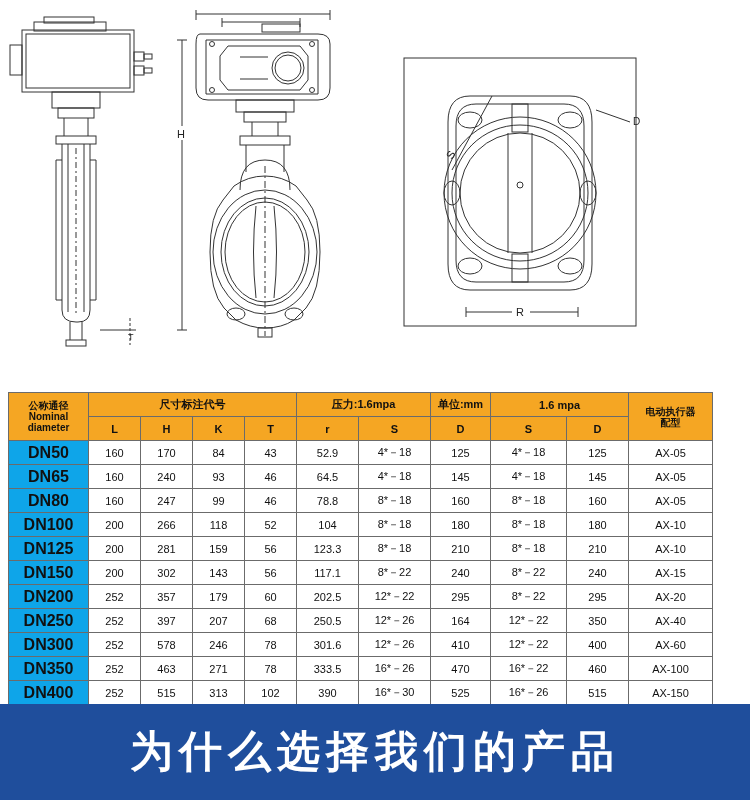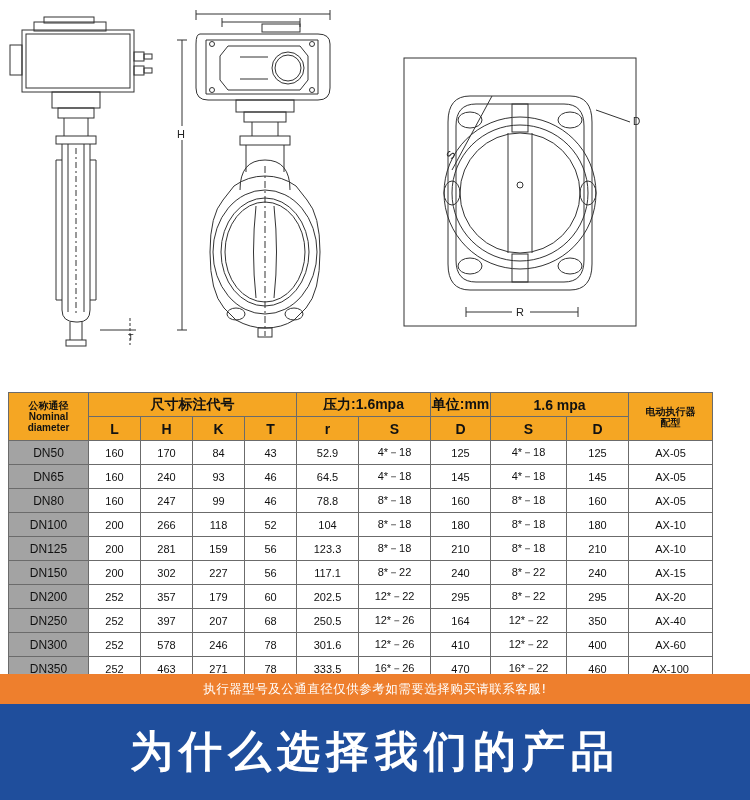--- a/index.html
+++ b/index.html
@@ -49,28 +49,28 @@
   table.spec th, table.spec td{
     border:1px solid #6b6b6b;
     text-align:center;
     padding:2px 0;
     height:19px;
     color:#111;
   }
   .hdr{
     background:#F5A623;
     font-weight:bold;
-    font-size:14px;
+    font-size:11px;
     color:#1a1a1a;
   }
   .hdr-sm{font-size:10px;line-height:11px;}
   .first-col{
-    background:#a3a3a3;
-    font-weight:normal;
-    font-size:12px;
+    background:#0ea5e9;
+    font-weight:bold;
+    font-size:16px;
     text-align:center;
   }
   td.data{background:#ffffff;font-size:11px;}
 
   
   .note-bar{
     position:absolute;
     left:0;top:674px;
     width:750px;height:30px;
     background:#EE7F2D;
@@ -346,21 +346,21 @@
           <td class="data">8*－18</td>
           <td class="data">210</td>
           <td class="data">8*－18</td>
           <td class="data">210</td>
           <td class="data">AX-10</td>
         </tr>
         <tr>
           <td class="first-col">DN150</td>
           <td class="data">200</td>
           <td class="data">302</td>
-          <td class="data">227</td>
+          <td class="data">143</td>
           <td class="data">56</td>
           <td class="data">117.1</td>
           <td class="data">8*－22</td>
           <td class="data">240</td>
           <td class="data">8*－22</td>
           <td class="data">240</td>
           <td class="data">AX-15</td>
         </tr>
         <tr>
           <td class="first-col">DN200</td>
@@ -437,19 +437,18 @@
           <td class="data">20*－30</td>
           <td class="data">585</td>
           <td class="data">20*－26</td>
           <td class="data">565</td>
           <td class="data">AX-200</td>
         </tr>
       </tbody>
     </table>
   </div>
 
-  <div class="note-bar">执行器型号及公通直径仅供参考如需要选择购买请联系客服!</div>
 
   <div class="banner">
     <div class="banner-text">为什么选择我们的产品</div>
   </div>
 
 </div>
 
 </body></html>

